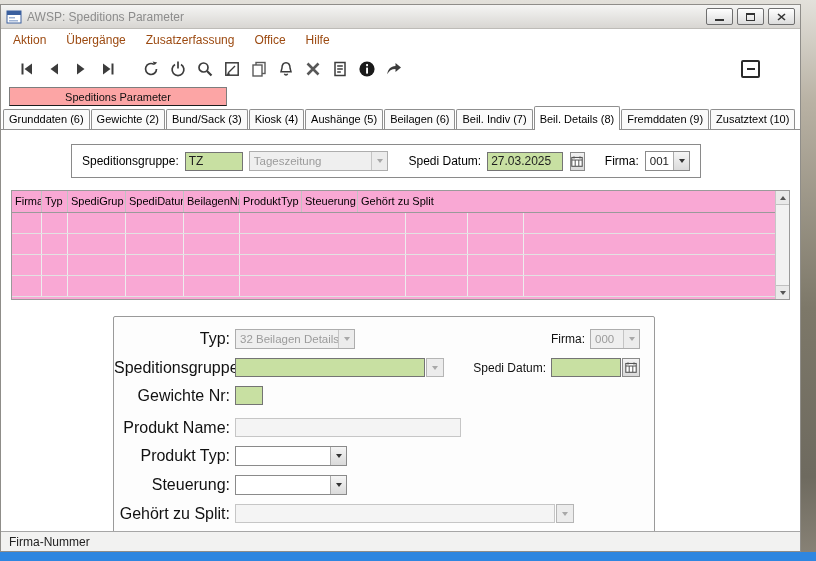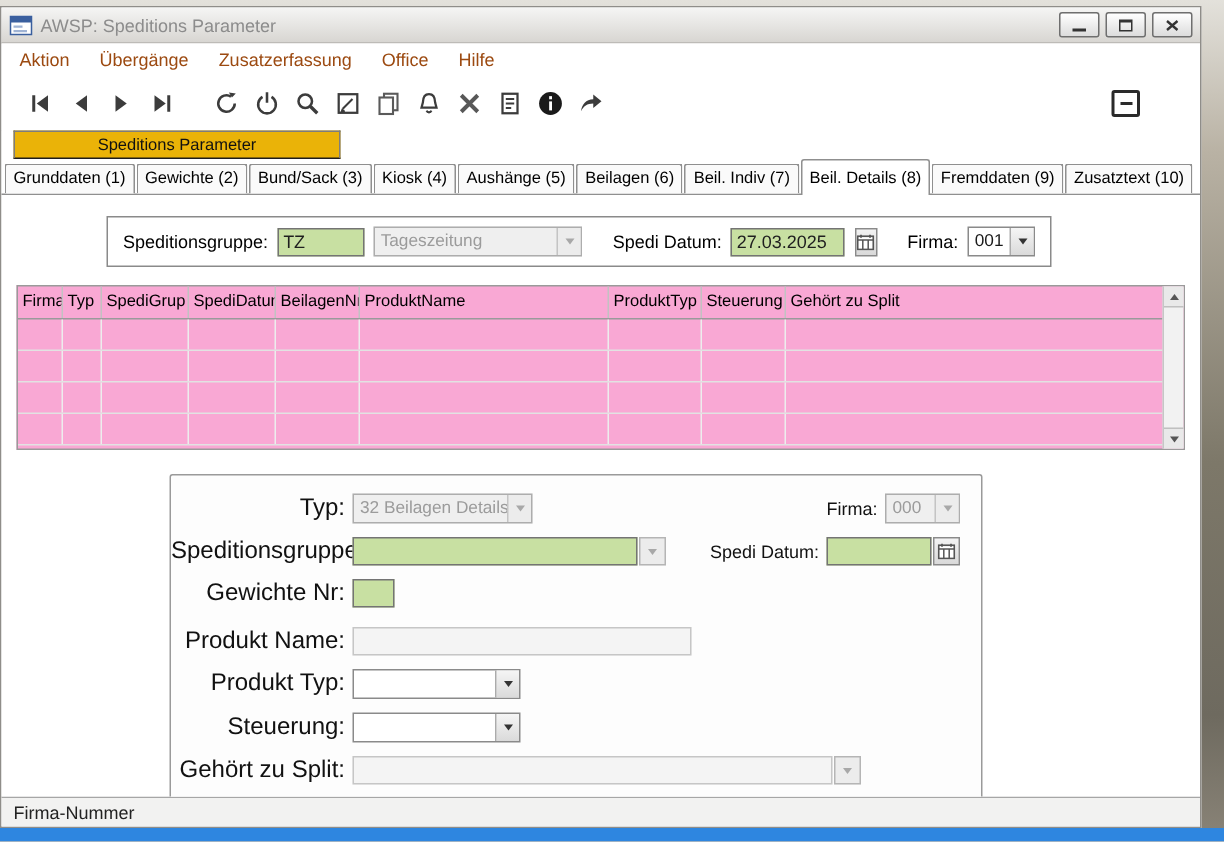--- a/index.html
+++ b/index.html
@@ -29,21 +29,21 @@
   
   .toolbar { display:flex; align-items:center; height:37px; padding:0 12px; background:#fff; flex:0 0 auto; }
   .tbtn { width:27px; height:27px; display:flex; align-items:center; justify-content:center; cursor:default; }
   .tgap { width:16px; }
   .collapse-box { margin-left:auto; margin-right:28px; width:19px; height:18px;
     border:2px solid #2a2a2a; border-radius:2px; display:flex; align-items:center; justify-content:center; }
   .collapse-box .minus { width:8px; height:2px; background:#2a2a2a; }
 
   
   .parent-tab-row { padding-left:8px; flex:0 0 auto; background:#fff; }
-  .parent-tab { width:218px; height:19px; background:#eab308; border:1px solid #7d7d7d; border-bottom:1px solid #1d1d1d;
+  .parent-tab { width:218px; height:19px; background:#fca5a5; border:1px solid #7d7d7d; border-bottom:1px solid #1d1d1d;
     font-size:11px; color:#111; display:flex; align-items:center; justify-content:center; cursor:default; }
 
   
   .tabstrip { display:flex; align-items:stretch; padding:0 2px; height:24px; border-bottom:1px solid #8f8f8f;
     background:#fff; flex:0 0 auto; white-space:nowrap; }
   .tab { margin-top:3px; margin-right:1px; background:#fafafa; border:1px solid #8f8f8f; border-bottom:none;
     border-radius:2px 2px 0 0; padding:3px 5px 0; font-size:11px; color:#000; cursor:default; overflow:hidden; }
   .tab.active { margin-top:0; padding-top:6px; background:#fff; position:relative; z-index:2; margin-bottom:-1px; }
 
   .content { flex:1 1 auto; background:#fff; position:relative; overflow:hidden; }
@@ -233,21 +233,21 @@
       <span class="collapse-box">
         <span class="minus"></span>
       </span>
     </div>
 
     <div class="parent-tab-row">
       <div class="parent-tab">Speditions Parameter</div>
     </div>
 
     <div class="tabstrip">
-      <div class="tab">Grunddaten (1)</div>
+      <div class="tab">Grunddaten (6)</div>
       <div class="tab">Gewichte (2)</div>
       <div class="tab">Bund/Sack (3)</div>
       <div class="tab">Kiosk (4)</div>
       <div class="tab">Aushänge (5)</div>
       <div class="tab">Beilagen (6)</div>
       <div class="tab">Beil. Indiv (7)</div>
       <div class="tab active">Beil. Details (8)</div>
       <div class="tab">Fremddaten (9)</div>
       <div class="tab">Zusatztext (10)</div>
     </div>
@@ -281,21 +281,20 @@
         </div>
       </div>
 
       <div class="grid">
         <div class="thead">
           <span class="th c0">Firma</span>
           <span class="th c1">Typ</span>
           <span class="th c2">SpediGrup</span>
           <span class="th c3">SpediDatum</span>
           <span class="th c4">BeilagenNr</span>
-          <span class="th c5">ProduktName</span>
           <span class="th c6">ProduktTyp</span>
           <span class="th c7">Steuerung</span>
           <span class="th c8">Gehört zu Split</span>
         </div>
         <div class="trow">
           <span class="td c0"></span>
             <span class="td c1"></span>
             <span class="td c2"></span>
             <span class="td c3"></span>
             <span class="td c4"></span>

